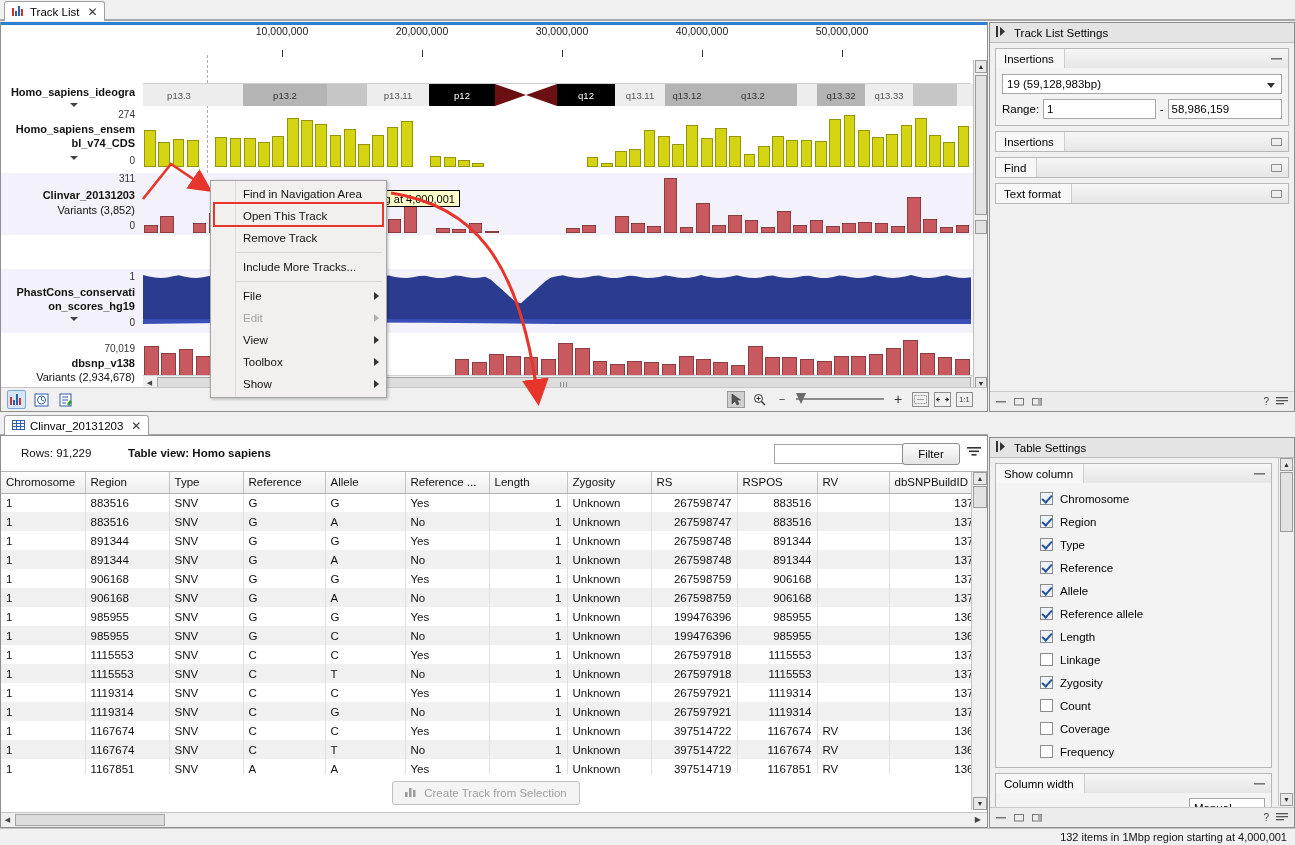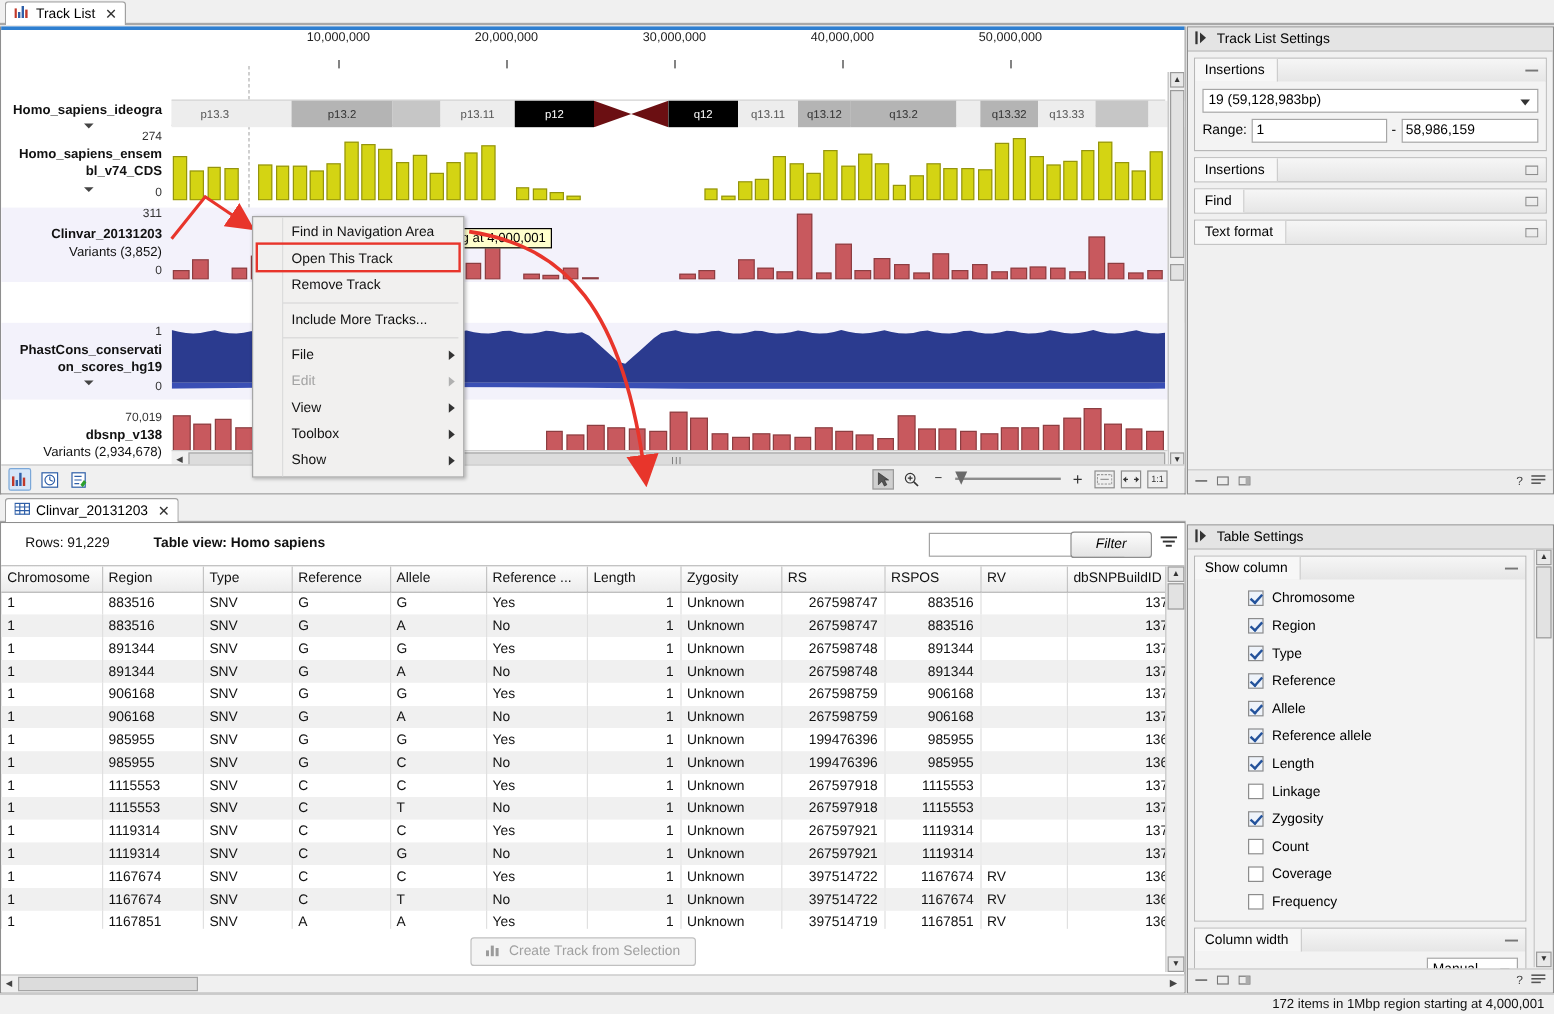--- a/index.html
+++ b/index.html
@@ -218,23 +218,23 @@
   }
   .tbl-header-strip {
     height: 36px; border-bottom: 1px solid #b5b5b5; position: relative; background: #fff;
   }
   .tbl-meta { position: absolute; top: 11px; font-size: 11.5px; color: #111; }
   .fbox {
     position: absolute; right: 50px; top: 8px; width: 163px; height: 20px;
     background: #fff; border: 1px solid #a4a4a4;
   }
   .fbtn {
-    position: absolute; right: 27px; top: 7px; width: 68px; height: 22px;
+    position: absolute; right: 27px; top: 7px; width: 58px; height: 22px;
     background: linear-gradient(#fdfdfd,#e3e3e3); border: 1px solid #8d8d8d; border-radius: 3px;
-    display: flex; align-items: center; justify-content: center; font-size: 11.5px; font-style: italic;
+    display: flex; align-items: center; justify-content: center; font-size: 11.5px;
   }
   .fmenu { position: absolute; right: 6px; top: 10px; font-size: 12px; color: #333; }
 
   table.dt { border-collapse: collapse; width: 958px; table-layout: fixed; }
   table.dt th {
     background: linear-gradient(#fdfdfd,#ececec); border-right: 1px solid #c4c4c4;
     border-bottom: 1px solid #b0b0b0; font-weight: normal; font-size: 11.5px;
     height: 21px; text-align: left; padding: 0 5px; color: #111; overflow: hidden;
     white-space: nowrap;
   }
@@ -1219,16 +1219,16 @@
     <defs>
       <marker id="ah" markerWidth="9" markerHeight="9" refX="7" refY="4.5" orient="auto">
         <path d="M0,0 L9,4.5 L0,9 z" fill="#e8352b"></path>
       </marker>
     </defs>
     <polyline points="143,199 171,164 208,189" fill="none" stroke="#e8352b" stroke-width="2.6" marker-end="url(#ah)"></polyline>
     <path d="M391,193 C470,205 520,255 538,400" fill="none" stroke="#e8352b" stroke-width="3" marker-end="url(#ah)"></path>
   </svg>
 
   <div id="statusbar">
-    <span>172 items in 1Mbp region starting at 4,000,001</span>
+    <span>132 items in 1Mbp region starting at 4,000,001</span>
   </div>
 
 </div>
 
 </body></html>

